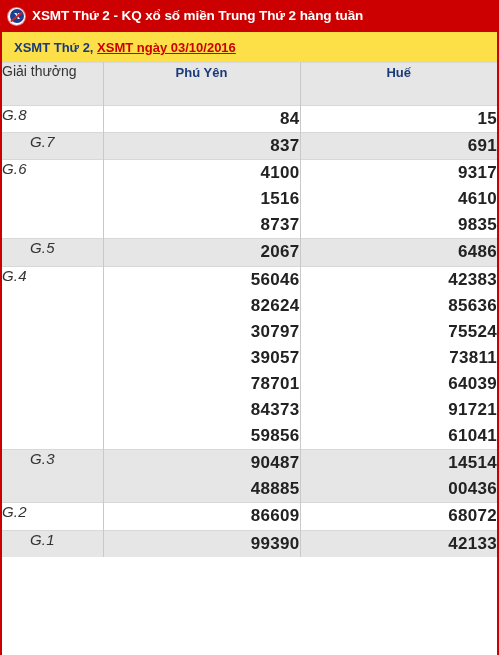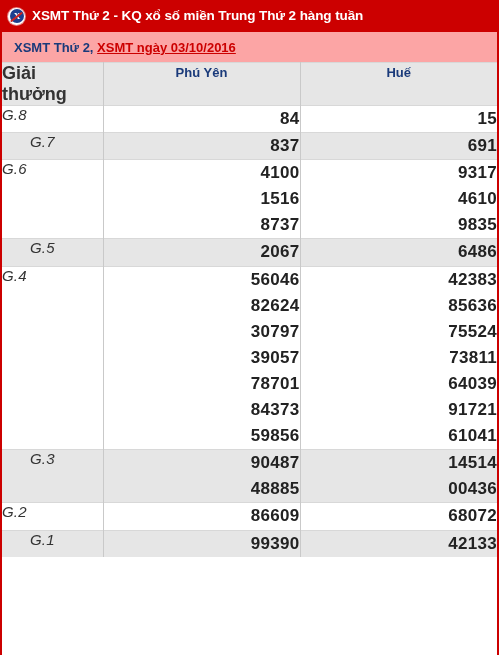--- a/index.html
+++ b/index.html
@@ -71,21 +71,21 @@
     font-weight: bold;
     letter-spacing: -0.1px;
     white-space: nowrap;
     line-height: 1;
   }
 
   
   .subtitle-band {
     border-left: 2px solid #cc0000;
     border-right: 2px solid #cc0000;
-    background: #fca5a5;
+    background: #fde047;
     height: 30px;
     display: flex;
     align-items: center;
     padding-left: 12px;
     box-sizing: border-box;
   }
   .subtitle-text {
     font-size: 13px;
     font-weight: bold;
     color: #1a3a7a;
@@ -127,22 +127,22 @@
 
   thead th {
     background: #e6e6e6;
     height: 42px;
     vertical-align: middle;
     border-top: none;
   }
   th.prize-head {
     text-align: left;
     padding-left: 12px;
-    font-size: 18px;
-    font-weight: bold;
+    font-size: 14px;
+    font-weight: normal;
     color: #333333;
   }
   th.prov-head {
     text-align: center;
   }
   th.prov-head .prov-link {
     font-size: 13px;
     font-weight: bold;
     color: #1a3a7a;
     cursor: pointer;

